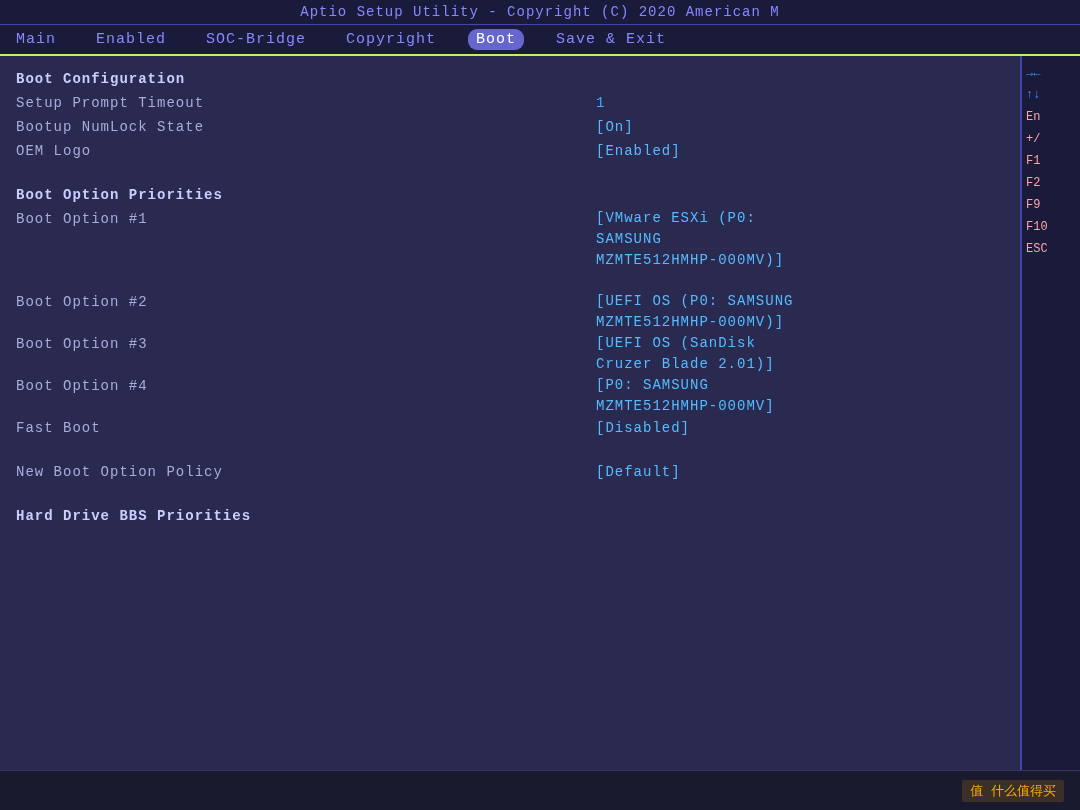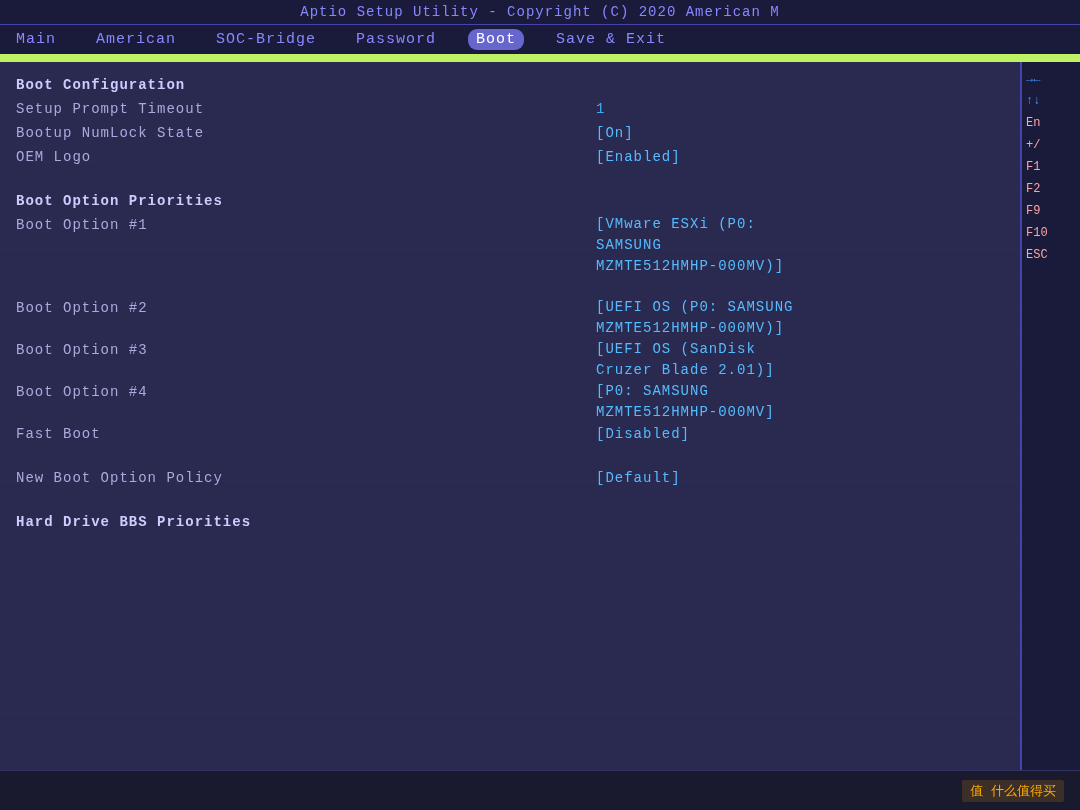--- a/index.html
+++ b/index.html
@@ -33,21 +33,21 @@
       border-bottom: 1px solid #4444aa;
     }
 
     
     .menu-bar {
       background: #1a1a3a;
       display: flex;
       flex-direction: row;
       padding: 4px 8px;
       gap: 24px;
-      border-bottom: 8px solid #bef264;
+      border-bottom: 2px solid #bef264;
     }
 
     .menu-item {
       color: #8888ff;
       font-size: 15px;
       padding: 2px 8px;
       cursor: pointer;
       letter-spacing: 1px;
     }
 
@@ -173,23 +173,23 @@
 <body>
 
 <div class="bios-screen">
 
   <div class="title-bar">
     <span>Aptio Setup Utility - Copyright (C) 2020 American M</span>
   </div>
 
   <div class="menu-bar">
     <span class="menu-item">Main</span>
-    <span class="menu-item">American</span>
+    <span class="menu-item">Enabled</span>
     <span class="menu-item">SOC-Bridge</span>
-    <span class="menu-item">Password</span>
+    <span class="menu-item">Copyright</span>
     <span class="menu-item active">Boot</span>
     <span class="menu-item">Save &amp; Exit</span>
   </div>
 
   <div class="main-content">
     <div class="content-area">
 
       <div class="bios-row">
         <span class="bios-label section-header">Boot Configuration</span>
       </div>

